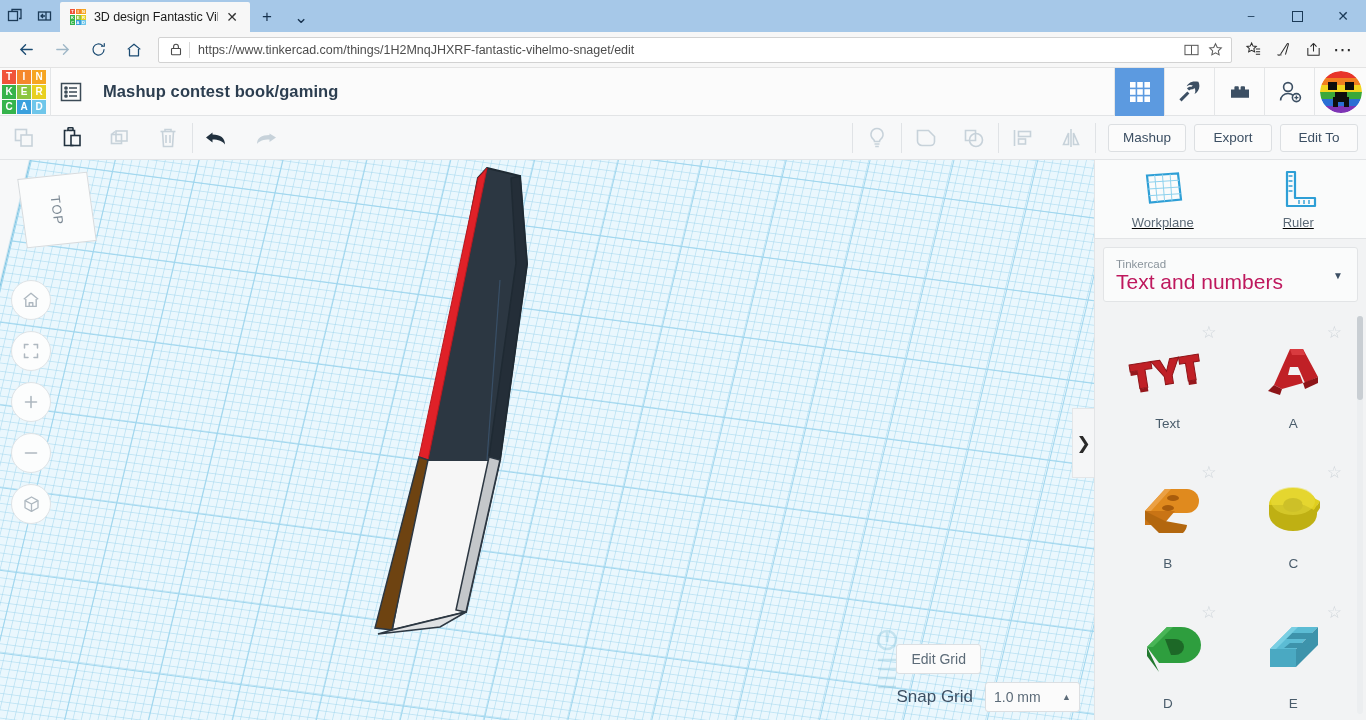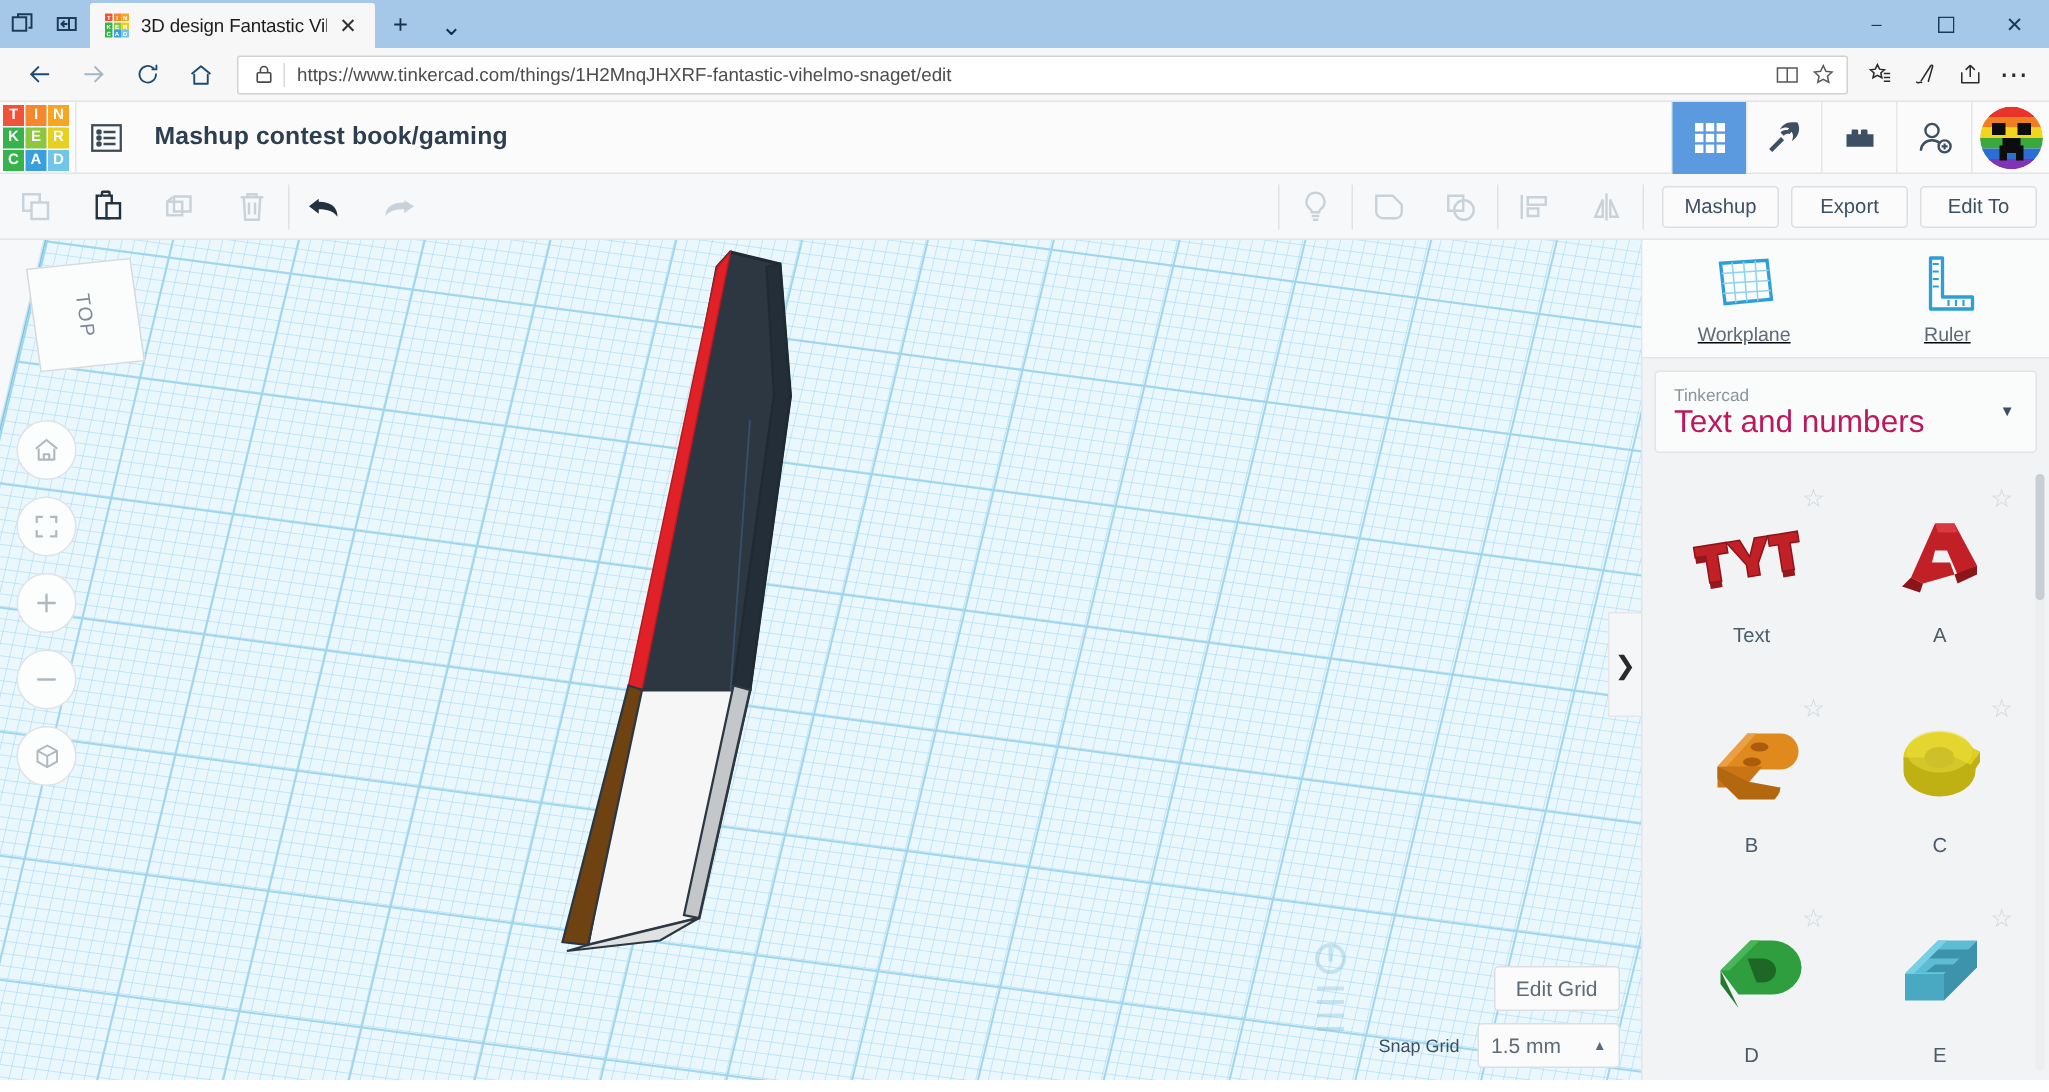--- a/index.html
+++ b/index.html
@@ -300,35 +300,35 @@
     display: flex; align-items: center; justify-content: center;
     color: #aeb8c0;
   }
 
   
   .grid-controls {
     position: absolute;
     right: 14px; bottom: 8px;
     display: flex;
     flex-direction: column;
-    align-items: flex-end;
+    align-items: flex-start;
     gap: 8px;
   }
   .editgrid-btn {
     height: 30px;
     padding: 0 14px;
     background: #fbfbfb;
     border: 1px solid #dcdfe2;
     border-radius: 3px;
     font-size: 14px;
     color: #5c6b78;
     display: flex; align-items: center; justify-content: center;
   }
   .snap-row { display: flex; align-items: center; gap: 12px; }
-  .snap-label { font-size: 12px; color: #3c4f63; }
+  .snap-label { font-size: 17px; color: #3c4f63; }
   .snap-select {
     height: 30px;
     width: 95px;
     padding: 0 8px;
     background: #fbfbfb;
     border: 1px solid #dcdfe2;
     border-radius: 3px;
     font-size: 14px;
     color: #5c6b78;
     display: flex; align-items: center; justify-content: space-between;
@@ -807,21 +807,21 @@
           <path d="M4 6.6 10.5 10l6.5-3.4M10.5 10v7.4"></path>
         </svg>
       </div>
     </div>
 
     <div class="grid-controls">
       <div class="editgrid-btn">Edit Grid</div>
       <div class="snap-row">
         <span class="snap-label">Snap Grid</span>
         <span class="snap-select">
-          <span>1.5 mm</span>
+          <span>1.0 mm</span>
           <span class="caret-up">▲</span>
         </span>
       </div>
     </div>
   </div>
 
   <div class="panel-toggle">❯</div>
 
   <div class="sidebar">
     <div class="sb-tools">

